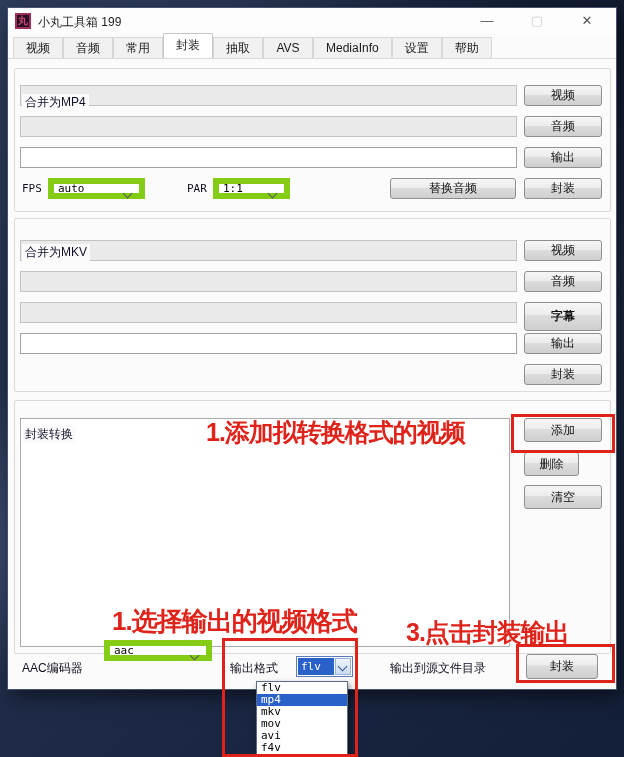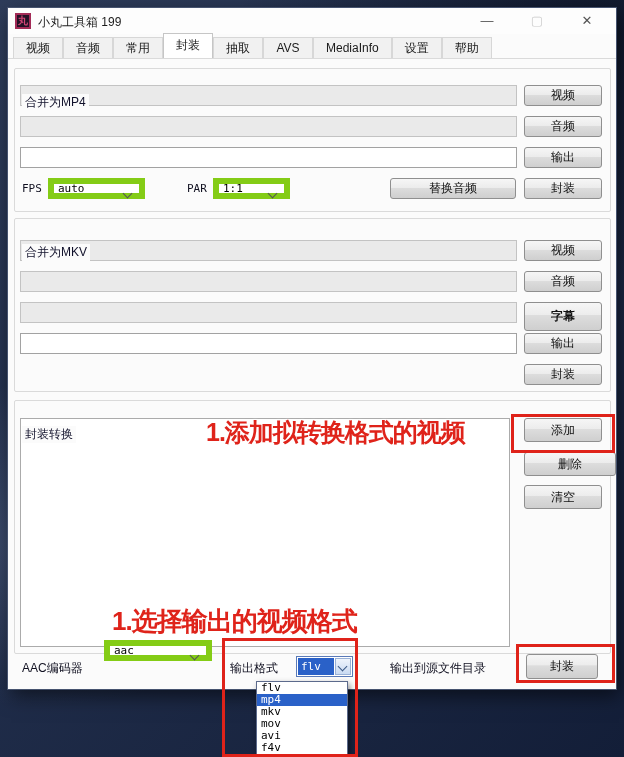--- a/index.html
+++ b/index.html
@@ -167,21 +167,21 @@
   <div class="btn" style="left:516px;top:325px;width:78px;height:21px;">输出</div>
 
   <div class="btn" style="left:516px;top:356px;width:78px;height:21px;">封装</div>
 
   <div class="group" style="left:6px;top:392px;width:595px;height:252px;"></div>
   <span class="group-label" style="left:14px;top:385px;">封装转换</span>
 
   <div class="listbox" style="left:12px;top:410px;width:490px;height:229px;"></div>
 
   <div class="btn" style="left:516px;top:410px;width:78px;height:24px;">添加</div>
-  <div class="btn" style="left:516px;top:444px;width:92px;height:24px;">删除</div>
+  <div class="btn" style="left:516px;top:444px;width:55px;height:24px;">删除</div>
   <div class="btn" style="left:516px;top:477px;width:78px;height:24px;">清空</div>
 
   <span class="lbl" style="left:14px;top:652px;">AAC编码器</span>
   <div class="combo" style="left:96px;top:632px;width:108px;height:21px;">
     <span>aac</span>
     <span class="chev"></span>
   </div>
   <span class="lbl" style="left:222px;top:652px;">输出格式</span>
   <div class="combo-flv" style="left:288px;top:648px;width:57px;height:21px;">
     <span class="flv-sel">flv</span>
@@ -200,15 +200,16 @@
     <div class="dd-item">avi</div>
     <div class="dd-item">f4v</div>
   </div>
 
   <div class="rtext" style="left:198px;top:408px;font-size:25px;">1.添加拟转换格式的视频</div>
   <div class="rbox" style="left:503px;top:406px;width:104px;height:39px;"></div>
 
   <div class="rtext" style="left:104px;top:596px;font-size:26px;">1.选择输出的视频格式</div>
   <div class="rbox" style="left:214px;top:630px;width:136px;height:119px;"></div>
 
+  <div class="rtext" style="left:398px;top:608px;font-size:25px;">3.点击封装输出</div>
   <div class="rbox" style="left:508px;top:636px;width:99px;height:39px;"></div>
 
 </div>
 
 </body></html>

